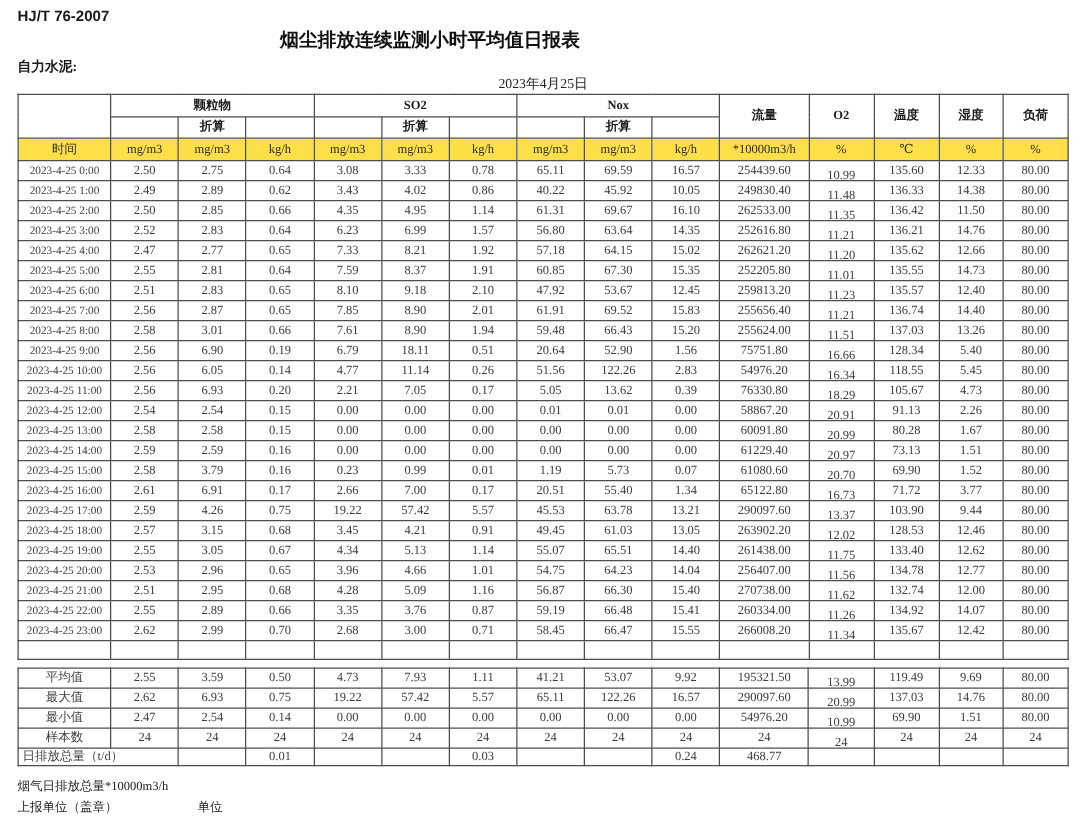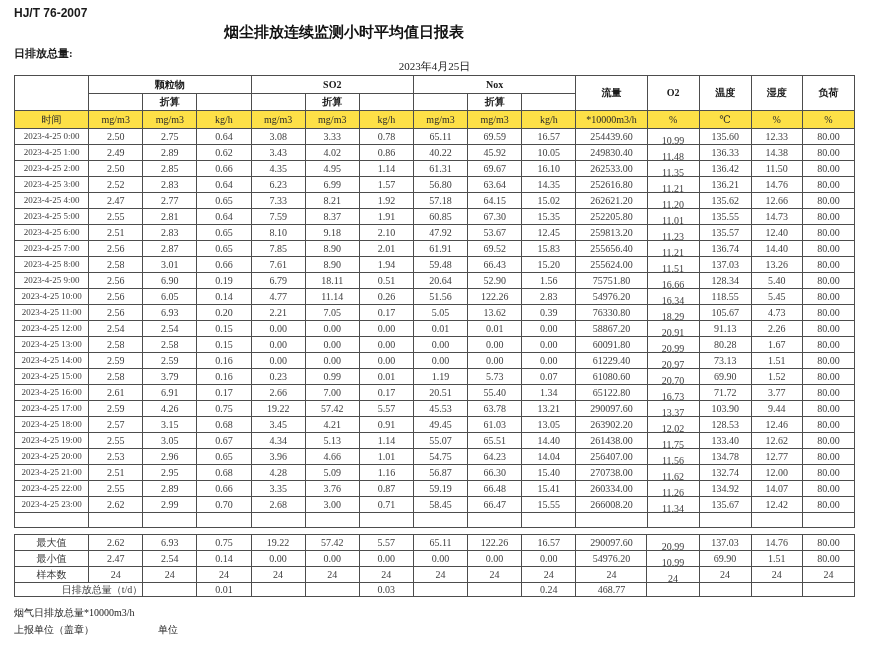--- a/index.html
+++ b/index.html
@@ -23,32 +23,32 @@
   .grp { font-weight:bold; height:18px; }
   .conv-row th { height:17px; font-weight:bold; }
   .unit-row th { background:#fde047; height:18px; font-weight:normal; color:#2a2a2a; }
   tbody td { height:16px; }
   td.time { font-size:9px; }
   td.o2 span { display:inline-block; transform:translateY(4px); }
   tr.spacer td { height:15px; }
   .summary { margin-top:6px; }
   .summary td.label { font-size:10px; }
   tr.total td { height:14px; }
-  td.total-label { text-align:right; padding-left:3px; font-size:10px; }
+  td.total-label { text-align:left; padding-left:3px; font-size:10px; }
   .foot { margin-top:9px; font-size:10px; color:#222; }
   .foot-line2 { display:flex; margin-top:3px; font-size:10px; color:#222; }
   .foot-unit { margin-left:64px; }
 </style>
 </head>
 <body>
 
 <div class="page">
   <div class="std">HJ/T  76-2007</div>
   <div class="title">烟尘排放连续监测小时平均值日报表</div>
-  <div class="company">日排放总量:</div>
+  <div class="company">自力水泥:</div>
   <div class="date">2023年4月25日</div>
 
   <table class="main">
     <colgroup>
       <col style="width:74px">
       <col style="width:54px">
         <col style="width:54px">
         <col style="width:54px">
       <col style="width:54px">
         <col style="width:54px">
@@ -545,20 +545,37 @@
         <col style="width:54px">
         <col style="width:54px">
       <col style="width:71px">
         <col style="width:52px">
         <col style="width:52px">
       <col style="width:51px">
         <col style="width:52px">
     </colgroup>
     <tbody id="summary-body">
         <tr>
+          <td class="label">平均值</td>
+          <td>2.55</td>
+          <td>3.59</td>
+          <td>0.50</td>
+          <td>4.73</td>
+          <td>7.93</td>
+          <td>1.11</td>
+          <td>41.21</td>
+          <td>53.07</td>
+          <td>9.92</td>
+          <td>195321.50</td>
+          <td class="o2"><span>13.99</span></td>
+          <td>119.49</td>
+          <td>9.69</td>
+          <td>80.00</td>
+        </tr>
+        <tr>
           <td class="label">最大值</td>
           <td>2.62</td>
           <td>6.93</td>
           <td>0.75</td>
           <td>19.22</td>
           <td>57.42</td>
           <td>5.57</td>
           <td>65.11</td>
           <td>122.26</td>
           <td>16.57</td>

